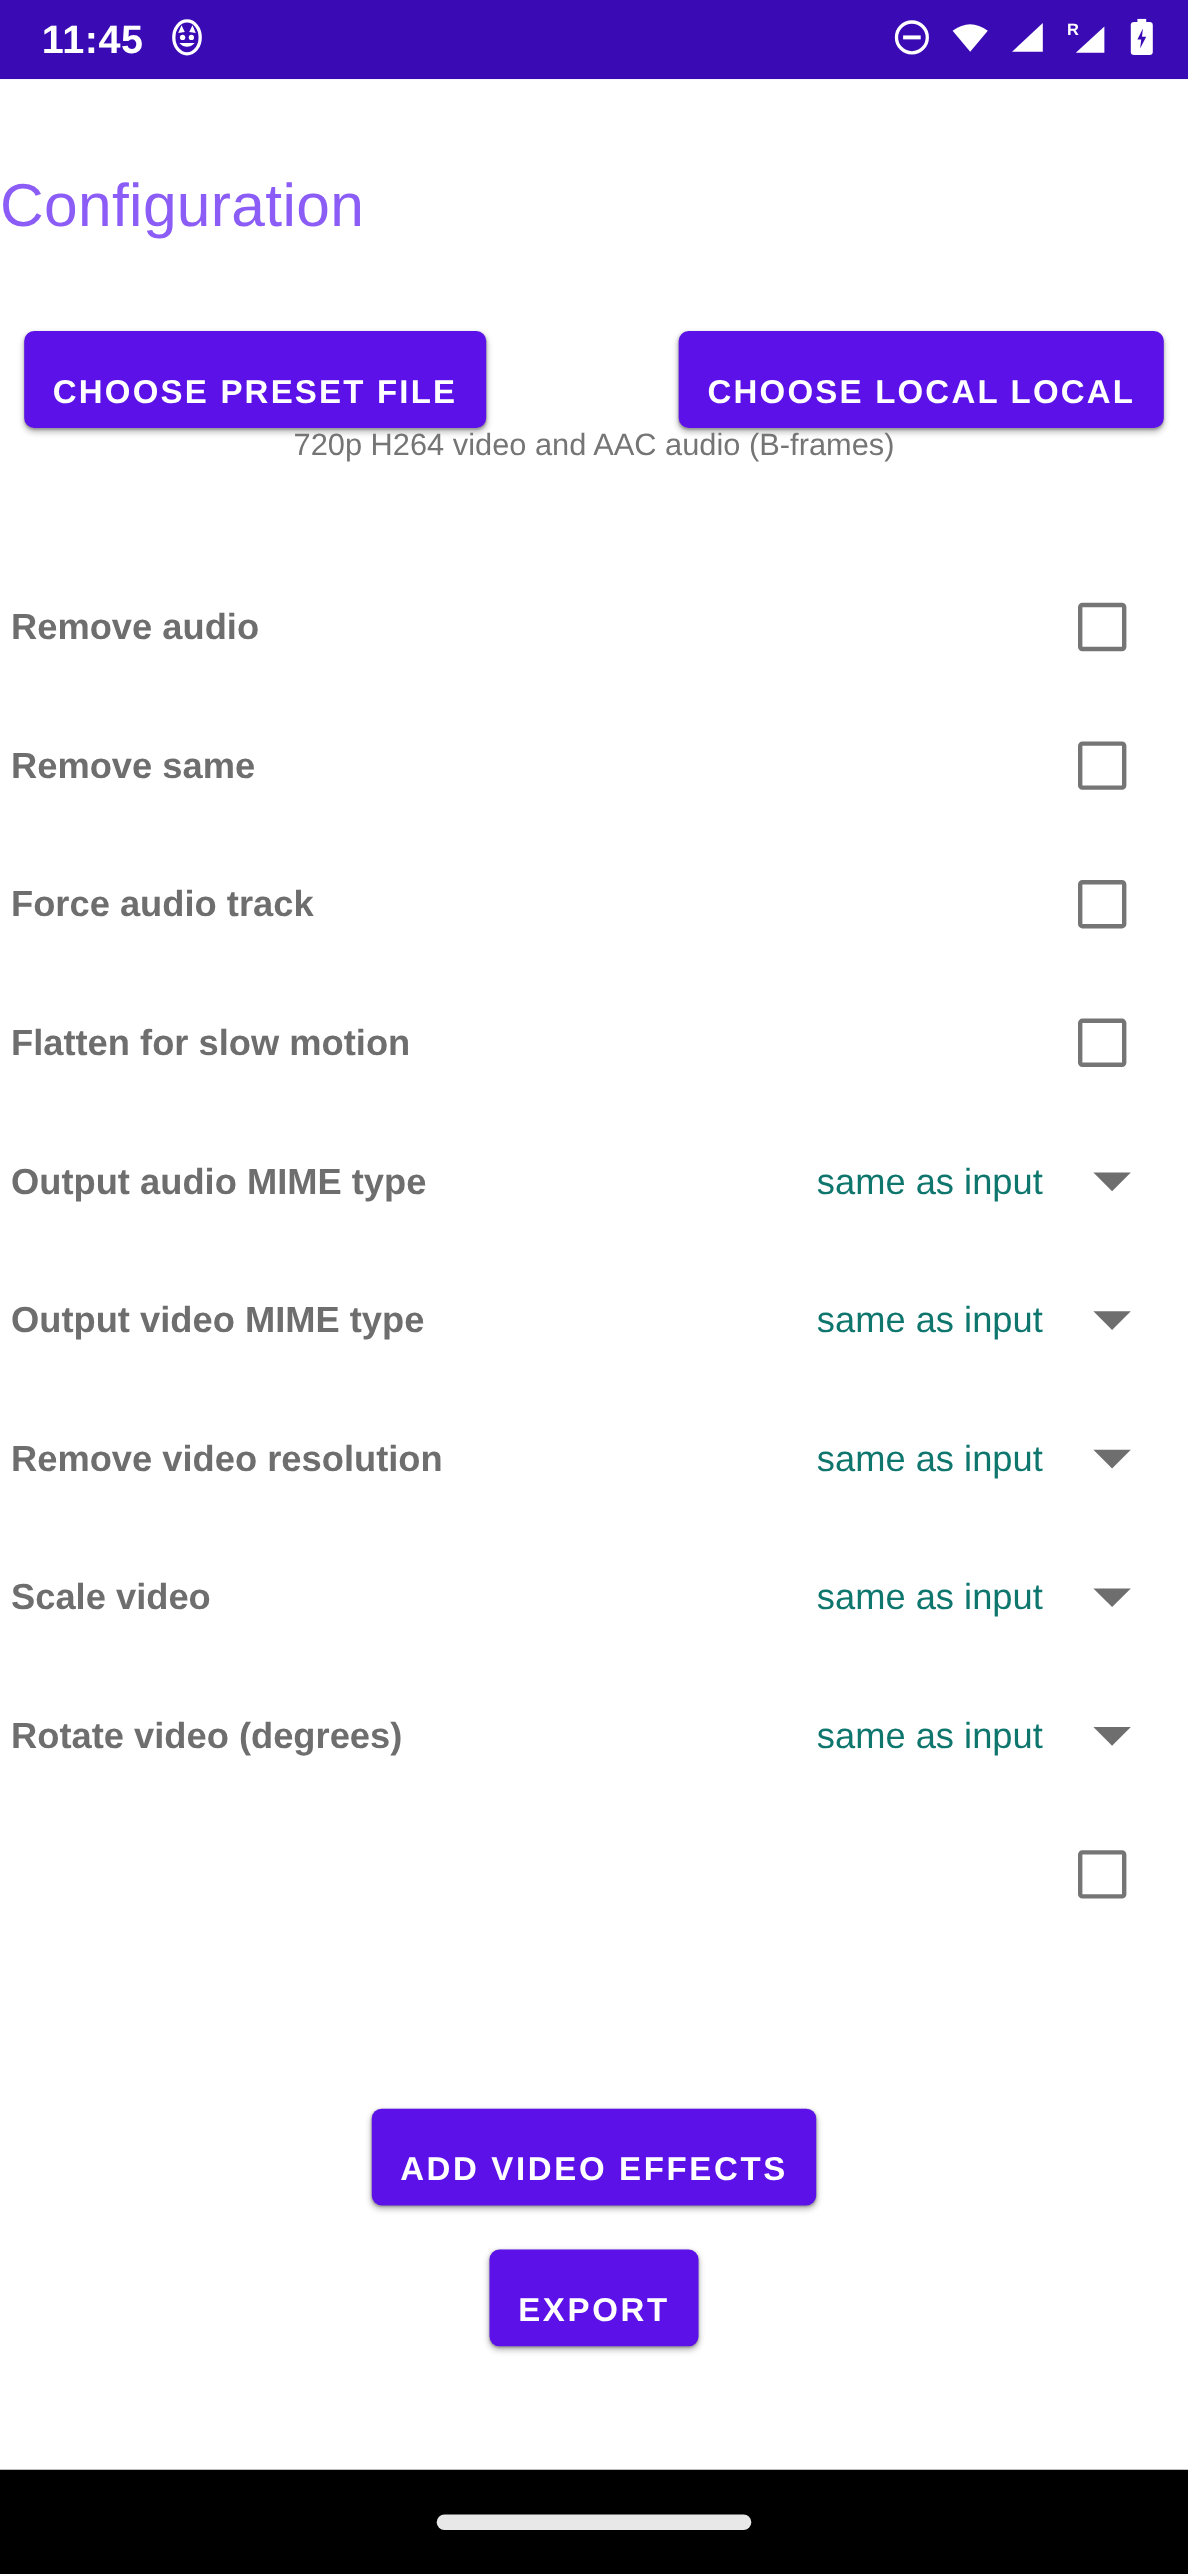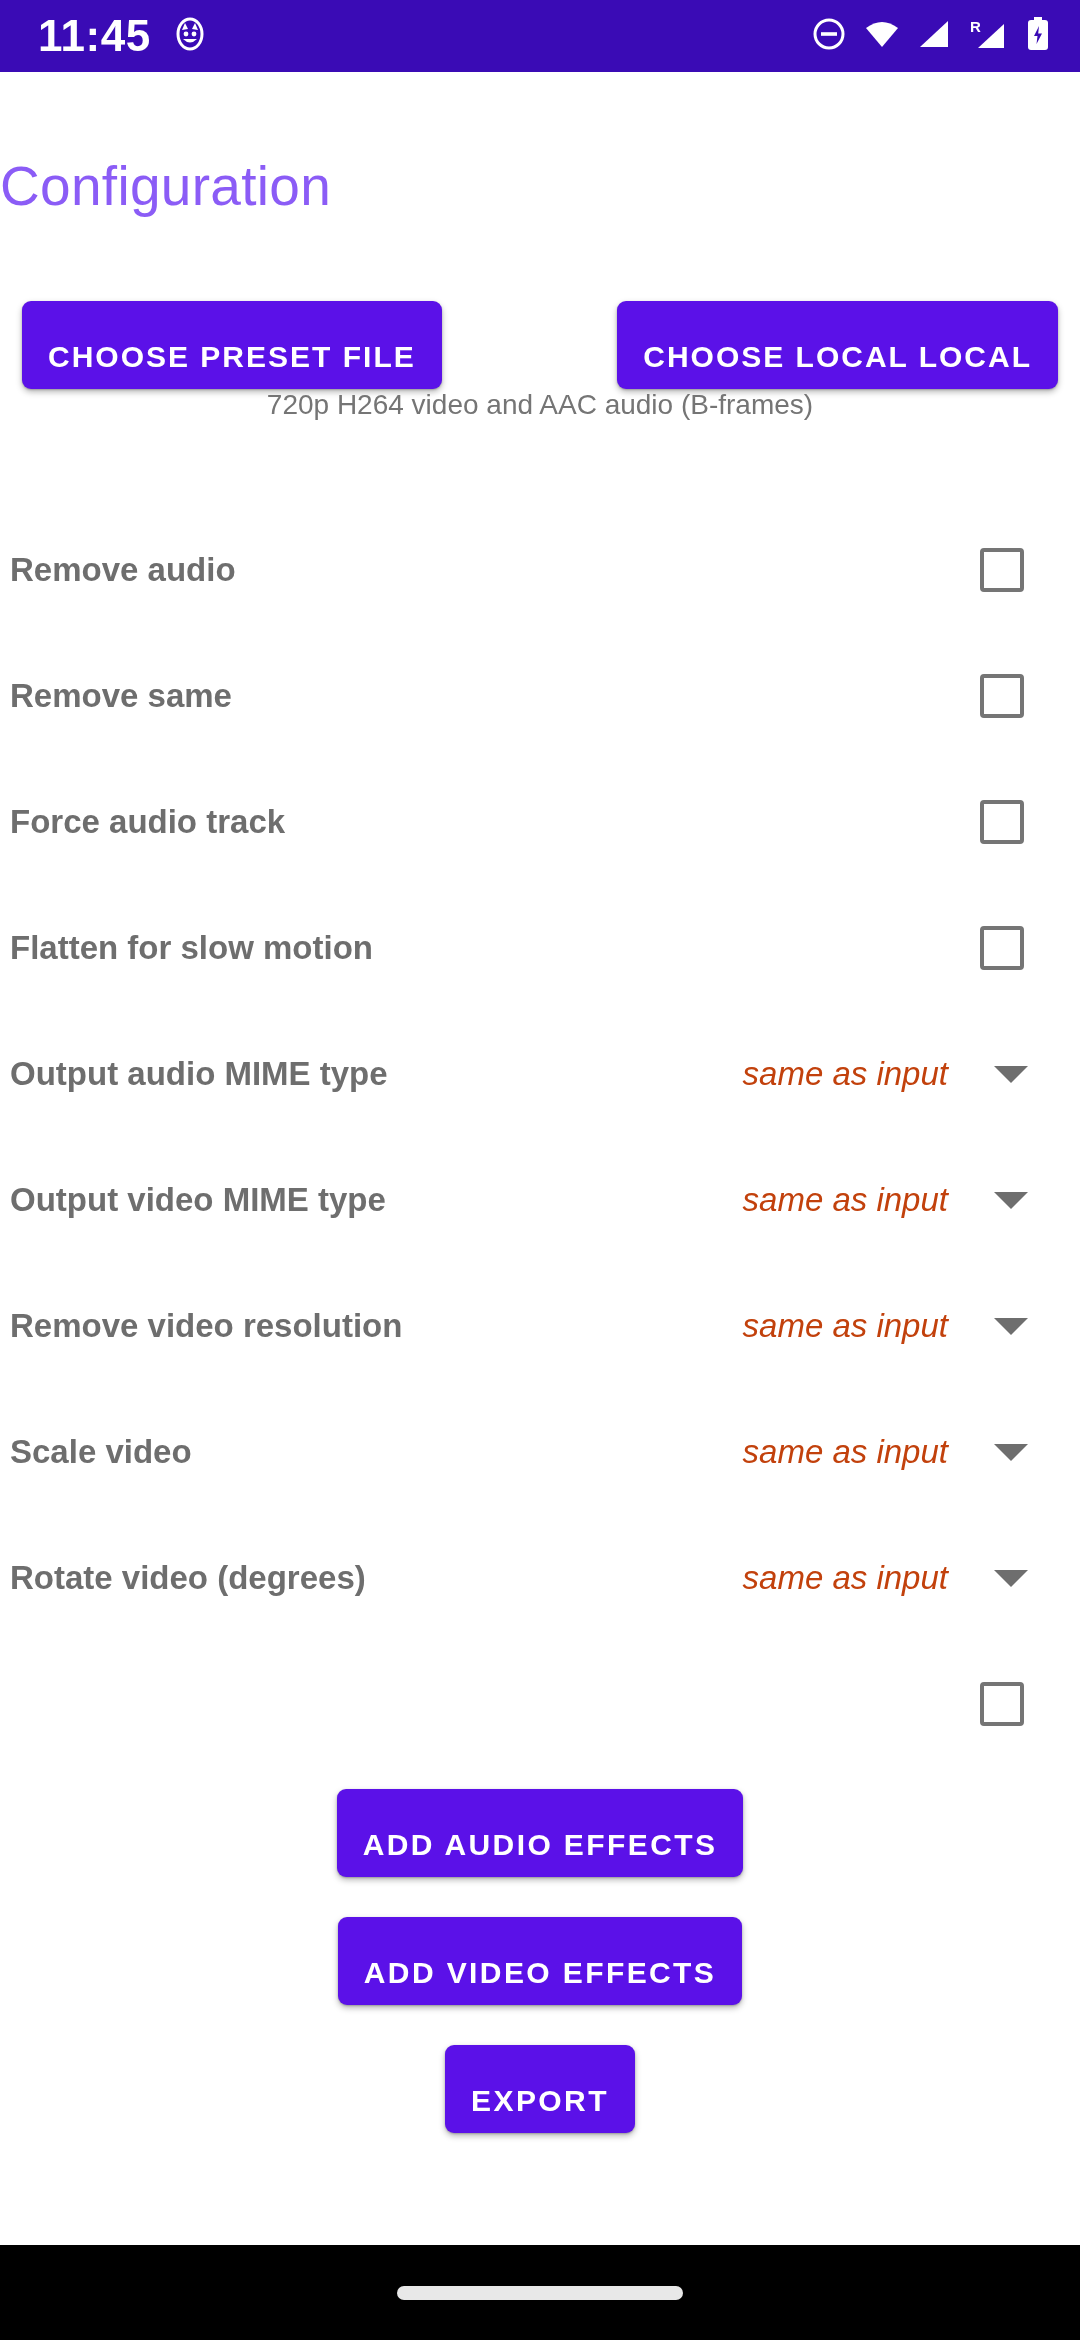--- a/index.html
+++ b/index.html
@@ -19,21 +19,21 @@
   
   .status-bar {
     height:72px; flex:0 0 72px;
     background:#3A0BB5;
     display:flex; align-items:center;
     padding:0 30px 0 38px;
     color:#ffffff;
   }
   .status-left { display:flex; align-items:center; gap:24px; }
   .status-clock {
-    font-size:44px; font-weight:600; letter-spacing:0.5px;
+    font-size:36px; font-weight:600; letter-spacing:0.5px;
     color:#ffffff; line-height:1;
   }
   .status-spacer { flex:1 1 auto; }
   .status-right { display:flex; align-items:center; gap:18px; }
   .sb-icon { display:block; }
 
   
   .content {
     position:relative;
     flex:1 1 auto;
@@ -102,23 +102,22 @@
     border:4px solid #757575;
     border-radius:4px;
     background:#ffffff;
     margin-right:42px;
     cursor:pointer;
     flex:0 0 auto;
   }
 
   .spinner-value {
     font-size:33px;
-    color:#c2410c;
+    color:#0f766e;
     white-space:nowrap;
-    font-style:italic;
   }
   .spinner-arrow {
     width:0; height:0;
     border-left:17px solid transparent;
     border-right:17px solid transparent;
     border-top:17px solid #6E6E6E;
     margin-left:46px;
     margin-right:38px;
     cursor:pointer;
     flex:0 0 auto;
@@ -280,21 +279,20 @@
 
       <div class="opt-row">
         <span class="opt-label"></span>
         <span class="opt-fill"></span>
         <span class="checkbox"></span>
       </div>
 
     </div>
 
     <div class="action-stack">
-      <button class="mbtn">ADD AUDIO EFFECTS</button>
       <button class="mbtn">ADD VIDEO EFFECTS</button>
       <button class="mbtn">EXPORT</button>
     </div>
 
   </div>
 
   <div class="nav-bar">
     <div class="nav-pill"></div>
   </div>
 

